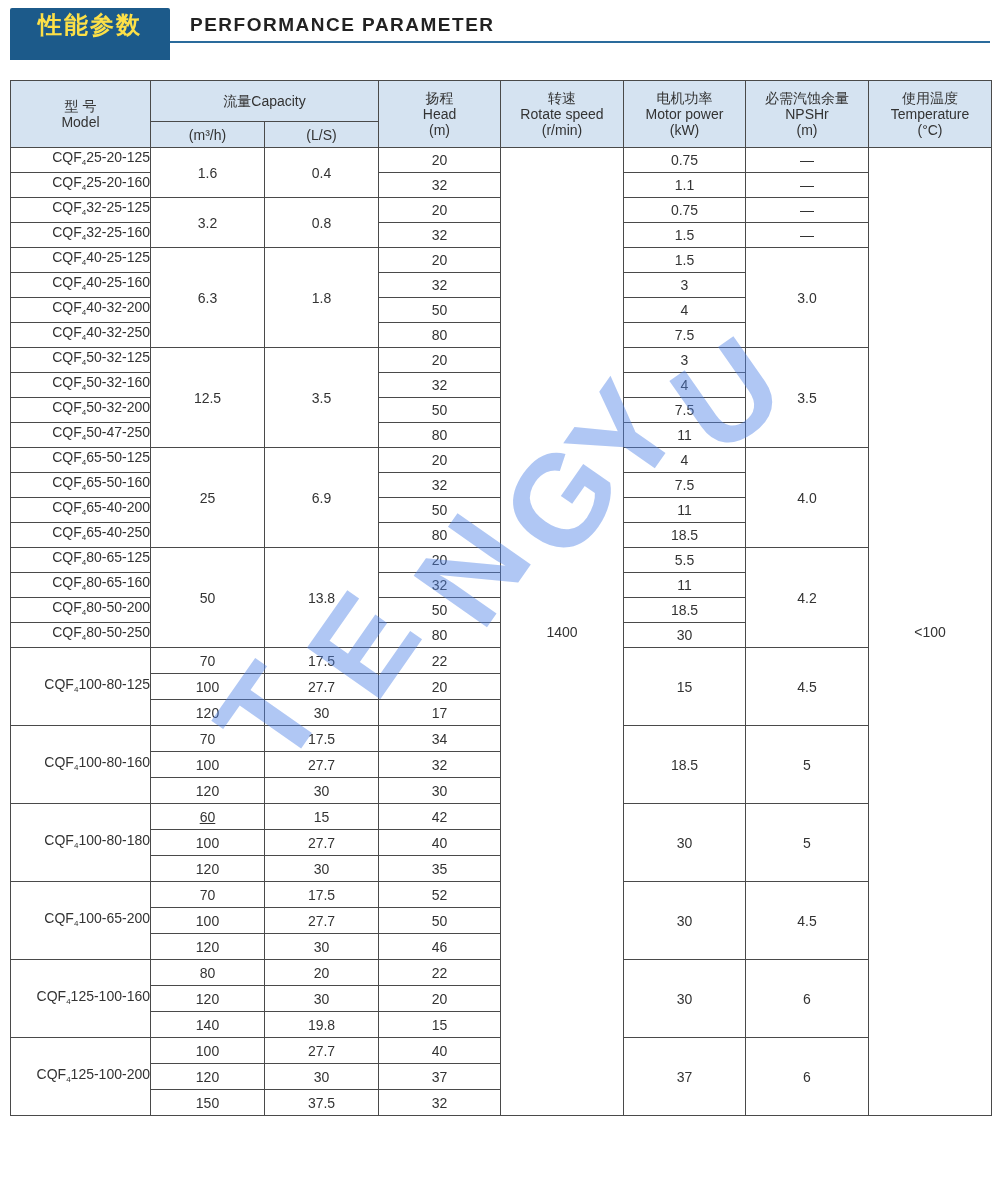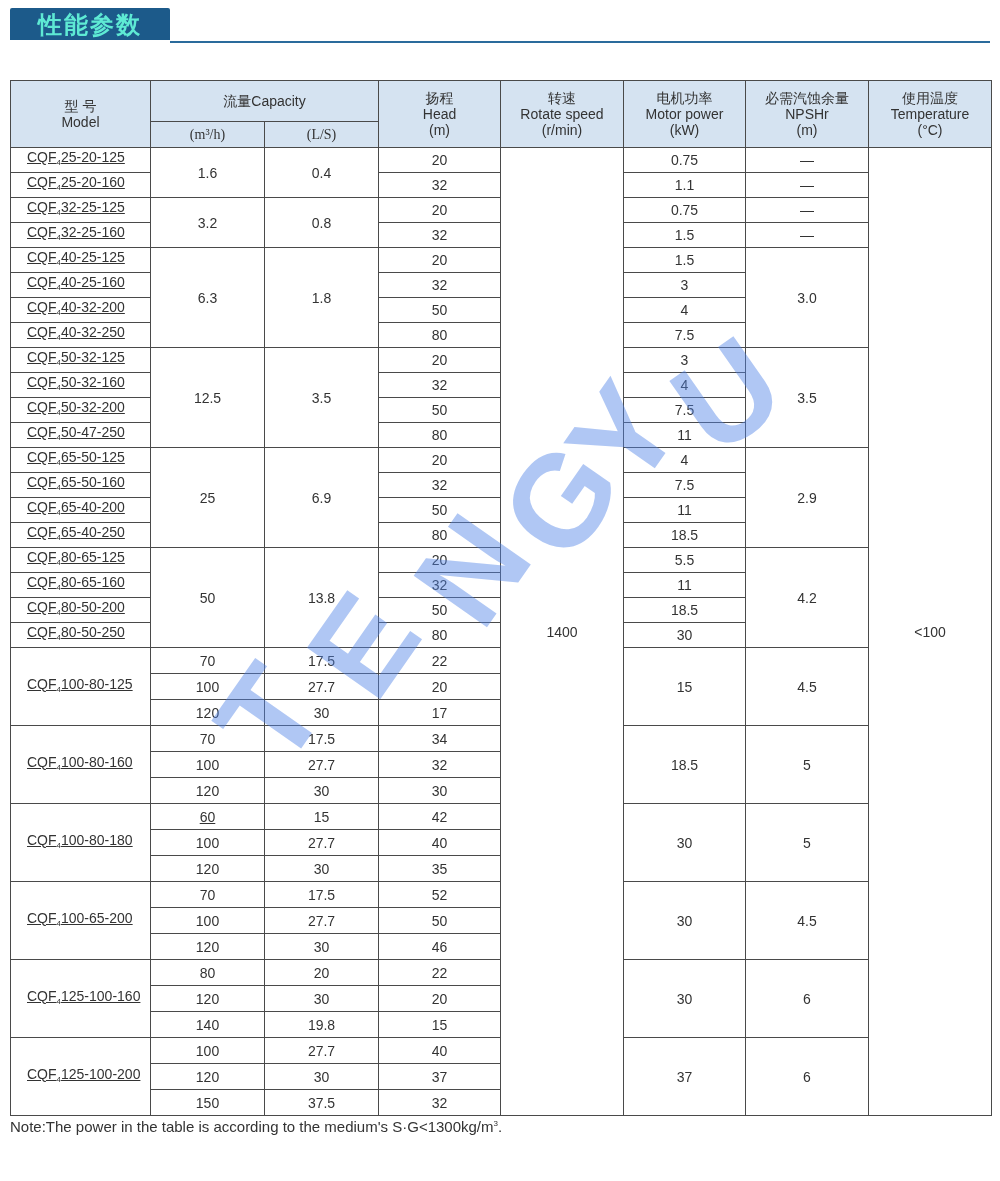--- a/index.html
+++ b/index.html
@@ -1,37 +1,38 @@
 <!DOCTYPE html>
 <html><head>
 <meta charset="utf-8">
 <style>
   html,body{margin:0;padding:0;background:#fff;}
   body{width:1000px;height:1181px;position:relative;overflow:hidden;font-family:"Liberation Sans","DejaVu Sans",sans-serif;color:#333;}
   .title-bar{position:absolute;left:10px;top:8px;width:980px;height:36px;}
-  .title-cn{position:absolute;left:0;top:0;width:160px;height:32px;background:#1c5a8a;color:#5eead4;font-family:"DejaVu Sans",sans-serif;font-weight:bold;font-size:24px;line-height:34px;text-align:center;letter-spacing:2px;border-radius:2px 2px 0 0;}
+  .title-cn{position:absolute;left:0;top:0;width:160px;height:52px;background:#1c5a8a;color:#fde047;font-family:"DejaVu Sans",sans-serif;font-weight:bold;font-size:24px;line-height:34px;text-align:center;letter-spacing:2px;border-radius:2px 2px 0 0;}
   .title-en{position:absolute;left:180px;top:6px;font-size:19px;font-weight:bold;letter-spacing:1.5px;color:#222;}
   .title-line{position:absolute;left:160px;top:33px;width:820px;height:2px;background:#2a6b9c;}
   table.perf{position:absolute;left:10px;top:80px;width:981px;border-collapse:collapse;table-layout:fixed;font-size:14px;}
   table.perf td, table.perf th{border:1px solid #4a4a4a;text-align:center;padding:0;font-weight:normal;color:#333;}
   table.perf th{background:#d5e3f1;line-height:16px;font-size:14px;}
-  table.perf th.sub{height:25px;font-family:Liberation Serif, serif;}
+  table.perf th.sub{height:25px;}
   table.perf td{height:24px;line-height:16px;}
-  table.perf td.model{text-align:left;padding-left:16px;white-space:nowrap;text-decoration:underline;}
+  table.perf td.model{text-align:right;padding-left:16px;white-space:nowrap;}
   .sub4{font-size:8px;vertical-align:-3px;}
   .note{position:absolute;left:10px;top:1114px;font-size:15px;line-height:20px;color:#333;}
   .note .sup{font-size:8px;vertical-align:6px;}
   .watermark{position:absolute;left:210px;top:440px;width:620px;height:400px;pointer-events:none;}
   .watermark span{position:absolute;color:rgba(80,130,230,0.45);font-weight:bold;font-size:130px;font-family:"Liberation Sans",sans-serif;}
 </style>
 </head>
 <body>
 
 <div class="title-bar">
   <div class="title-cn">性能参数</div>
+  <div class="title-en">PERFORMANCE PARAMETER</div>
   <div class="title-line"></div>
 </div>
 
 <table class="perf">
   <colgroup>
     <col style="width:140px">
       <col style="width:114px">
       <col style="width:114px">
       <col style="width:122px">
     <col style="width:123px">
@@ -130,21 +131,21 @@
         <td class="model"><span>CQF</span><span class="sub4">4</span><span>50-47-250</span></td>
         <td>80</td>
         <td>11</td>
       </tr>
       <tr>
         <td class="model"><span>CQF</span><span class="sub4">4</span><span>65-50-125</span></td>
         <td rowspan="4">25</td>
         <td rowspan="4">6.9</td>
         <td>20</td>
         <td>4</td>
-        <td rowspan="4">2.9</td>
+        <td rowspan="4">4.0</td>
       </tr>
       <tr>
         <td class="model"><span>CQF</span><span class="sub4">4</span><span>65-50-160</span></td>
         <td>32</td>
         <td>7.5</td>
       </tr>
       <tr>
         <td class="model"><span>CQF</span><span class="sub4">4</span><span>65-40-200</span></td>
         <td>50</td>
         <td>11</td>
@@ -291,14 +292,13 @@
 <div class="watermark">
   <span style="left:20px;top:200px;transform:rotate(-55deg);">T</span>
   <span style="left:110px;top:130px;transform:rotate(-55deg);">E</span>
   <span style="left:215px;top:55px;transform:rotate(-55deg);">N</span>
   <span style="left:300px;top:-15px;transform:rotate(-55deg);">G</span>
   <span style="left:370px;top:-80px;transform:rotate(-55deg);">Y</span>
   <span style="left:470px;top:-120px;transform:rotate(-35deg);">U</span>
 </div>
 
 <div class="note">
-  <div><span>Note:The power in the table is according to the medium's S·G&lt;1300kg/m</span><span class="sup">3</span><span>.</span></div>
 </div>
 
 </body></html>

